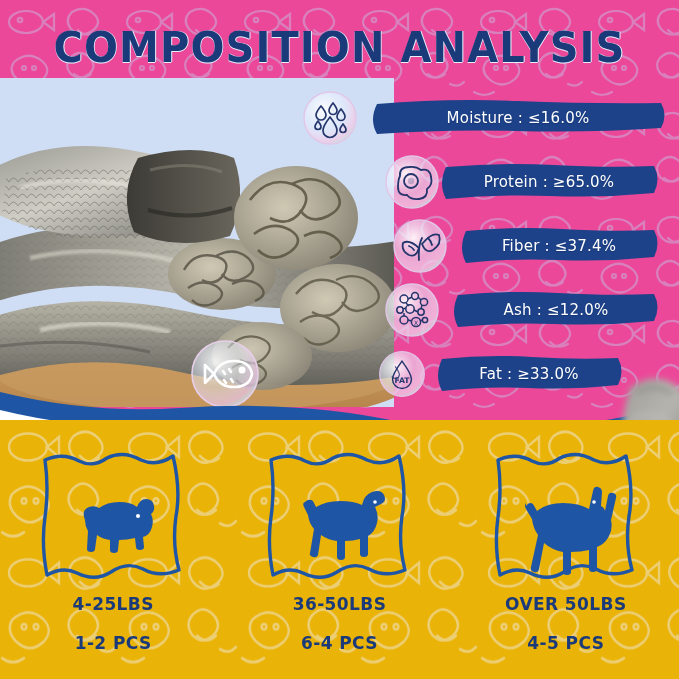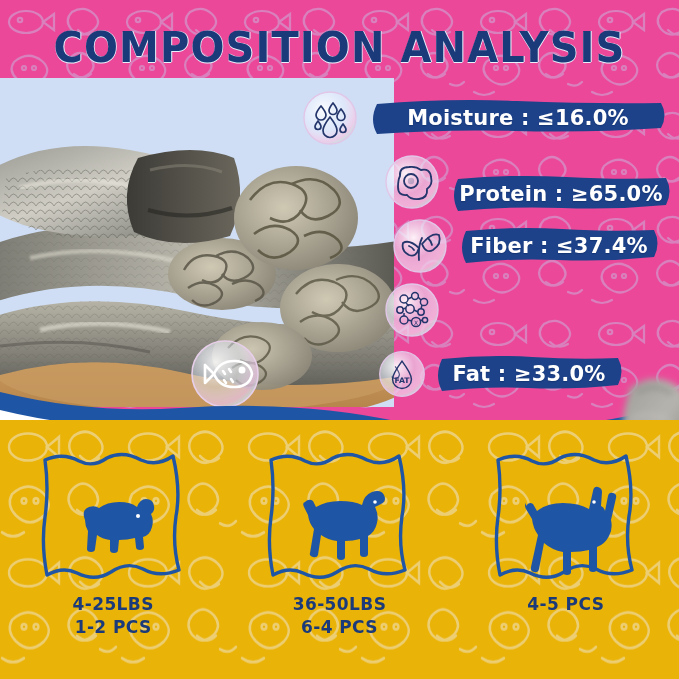--- a/index.html
+++ b/index.html
@@ -55,22 +55,22 @@
   .nrow .banner {
     position:absolute; top:50%; transform:translateY(-50%);
     height:40px;
   }
   .banner svg { position:absolute; left:0; top:0; width:100%; height:100%; }
   .banner .btext {
     position:relative; z-index:2;
     display:flex; align-items:center; justify-content:center;
     height:100%; padding:0 16px;
     font-family:"DejaVu Sans", sans-serif;
-    font-weight:bold;
-    font-size:21px;
+    font-weight:normal;
+    font-size:15px;
     color:#ffffff;
     white-space:nowrap;
     letter-spacing:.2px;
     text-shadow:0 1px 1px rgba(10,30,80,.35);
   }
 
   
   .fish-bubble { position:absolute; left:190px; top:339px; width:70px; height:70px; }
 
   
@@ -89,21 +89,21 @@
   .sizes { position:absolute; left:0; top:24px; width:679px; display:flex; }
   .size-card { flex:1; display:flex; flex-direction:column; align-items:center; }
   .size-box { position:relative; width:160px; height:135px; }
   .size-box svg { position:absolute; left:0; top:0; width:100%; height:100%; }
   .size-label {
     margin-top:14px; text-align:center;
     font-family:"DejaVu Sans", sans-serif;
     font-weight:bold; font-size:17px; line-height:1.35;
     color:#1b3a7a; letter-spacing:.4px; white-space:nowrap;
   }
-  .size-label .l2 { display:block; }
+  .size-label .l2 { display:block;margin-top:16px; }
 </style>
 </head>
 <body>
 
 <div id="page">
 
   <div class="top-panel">
 
     <svg class="doodle-bg" viewBox="0 0 679 432" preserveAspectRatio="none">
       <defs>
@@ -267,21 +267,21 @@
 
       <div class="nrow">
         <div class="bubble" style="left:88px;">
           <svg viewBox="0 0 56 56">
             <circle cx="28" cy="28" r="26" fill="url(#bub1)" stroke="#e2c6e8" stroke-width="1.4"></circle>
             <path d="M16 22 q-1 -9 9 -9 q7 -1 12 3 q9 -2 10 7 q2 8 -4 12 q1 9 -8 10 q-8 1 -12 -4 q-9 1 -9 -8 q0 -7 2 -11z" fill="none" stroke="#23356b" stroke-width="1.8"></path>
             <circle cx="27" cy="27" r="7" fill="none" stroke="#23356b" stroke-width="1.8"></circle>
             <circle cx="27" cy="27" r="3.2" fill="#23356b" opacity=".25"></circle>
           </svg>
         </div>
-        <div class="banner" style="left:154px; width:222px;margin-top:12px;">
+        <div class="banner" style="left:142px; width:222px;">
           <svg viewBox="0 0 222 40" preserveAspectRatio="none">
             <path d="M8 5 q56 -5 108 -2 q54 3 100 1 q7 13 0 27 q-52 5 -104 3 q-52 -2 -104 3 q-8 -15 0 -32z" fill="#1d4289"></path>
           </svg>
           <div class="btext">Protein : ≥65.0%</div>
         </div>
       </div>
 
       <div class="nrow">
         <div class="bubble" style="left:96px;">
           <svg viewBox="0 0 56 56">
@@ -314,20 +314,26 @@
                 <circle cx="37" cy="30" r="3.2"></circle>
               <circle cx="26" cy="27" r="4.2"></circle>
                 <circle cx="16" cy="28" r="3.2"></circle>
               <circle cx="20" cy="38" r="4"></circle>
                 <circle cx="32" cy="40" r="4.6"></circle>
               <circle cx="41" cy="38" r="2.6"></circle>
               <path d="M24 17 l4 -2 M34 15 l3 3 M38 23 l-1 4 M34 30 l-4 -2 M22 26 l-3 1 M20 31 l0 3 M24 38 l4 1 M36 39 l2 -1 M22 21 l3 3"></path>
             </g>
             <text x="32" y="43" font-family="DejaVu Sans, sans-serif" font-size="6" fill="#23356b" text-anchor="middle">X</text>
           </svg>
+        </div>
+        <div class="banner" style="left:154px; width:212px;">
+          <svg viewBox="0 0 212 40" preserveAspectRatio="none">
+            <path d="M8 5 q52 -5 100 -2 q52 3 96 1 q7 13 0 27 q-50 5 -100 3 q-48 -2 -96 3 q-8 -15 0 -32z" fill="#1d4289"></path>
+          </svg>
+          <div class="btext">Ash : ≤12.0%</div>
         </div>
       </div>
 
       <div class="nrow">
         <div class="bubble" style="left:82px; width:48px; height:48px;">
           <svg viewBox="0 0 56 56">
             <circle cx="28" cy="28" r="26" fill="url(#bub1)" stroke="#e2c6e8" stroke-width="1.4"></circle>
             <path d="M28 13 q11 15 11 21 a11 11 0 0 1 -22 0 q0 -6 11 -21z" fill="none" stroke="#23356b" stroke-width="1.7"></path>
             <path d="M20 19 q5 7 5 10 a5 5 0 0 1 -9 2" fill="none" stroke="#23356b" stroke-width="1.4" opacity=".8"></path>
             <text x="28" y="38" font-family="DejaVu Sans, sans-serif" font-size="9" font-weight="bold" fill="#23356b" text-anchor="middle">FAT</text>
@@ -450,18 +456,19 @@
           <svg viewBox="0 0 160 135">
             <path d="M12 16 q18 -8 34 1 q14 7 28 -3 q16 -8 34 2 q16 7 32 -4 q8 34 3 60 q-4 28 3 54 q-20 8 -36 -1 q-16 -8 -32 3 q-16 10 -34 1 q-14 -7 -30 2 q-6 -30 -2 -58 q4 -28 0 -57z" fill="none" stroke="#1f55a5" stroke-width="3.4" stroke-linejoin="round"></path>
 
             <g fill="#1f55a5">
               <path d="M40 62 q3 -5 7 -2 l4 7 q10 -8 26 -8 q16 0 26 6 l4 -18 q1 -5 5 -4 q4 1 4 5 l-1 14 q3 1 4 5 l3 -15 q1 -4 5 -3 q4 1 3 5 l-5 22 q2 9 -2 16 q-4 8 -12 11 l0 22 q0 3 -4 3 q-4 0 -4 -3 l0 -19 q-8 2 -18 2 l0 20 q0 3 -4 3 q-4 0 -4 -3 l0 -20 q-11 -2 -19 -9 l-5 26 q-1 4 -5 3 q-4 -1 -3 -5 l7 -32 q-5 -7 -6 -16 l-6 -10 q-2 -4 0 -6z"></path>
               <circle cx="108" cy="58" r="1.8" fill="#ffffff"></circle>
             </g>
           </svg>
         </div>
         <div class="size-label">
+          <span>OVER 50LBS</span>
           <span class="l2">4-5 PCS</span>
         </div>
       </div>
     </div>
   </div>
 </div>
 
 </body></html>

